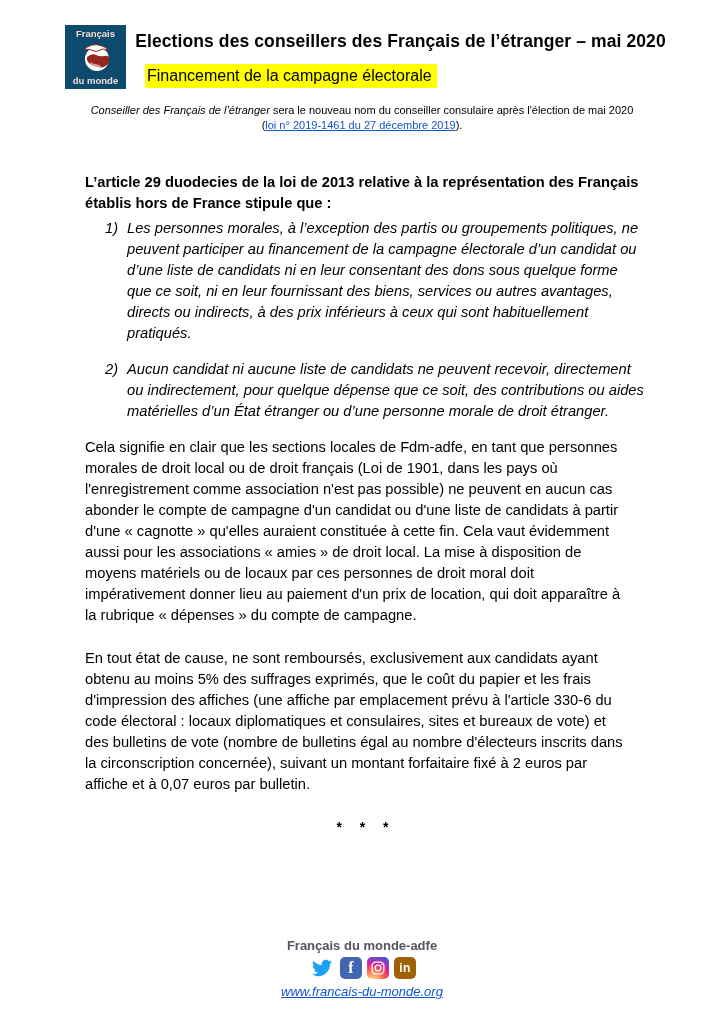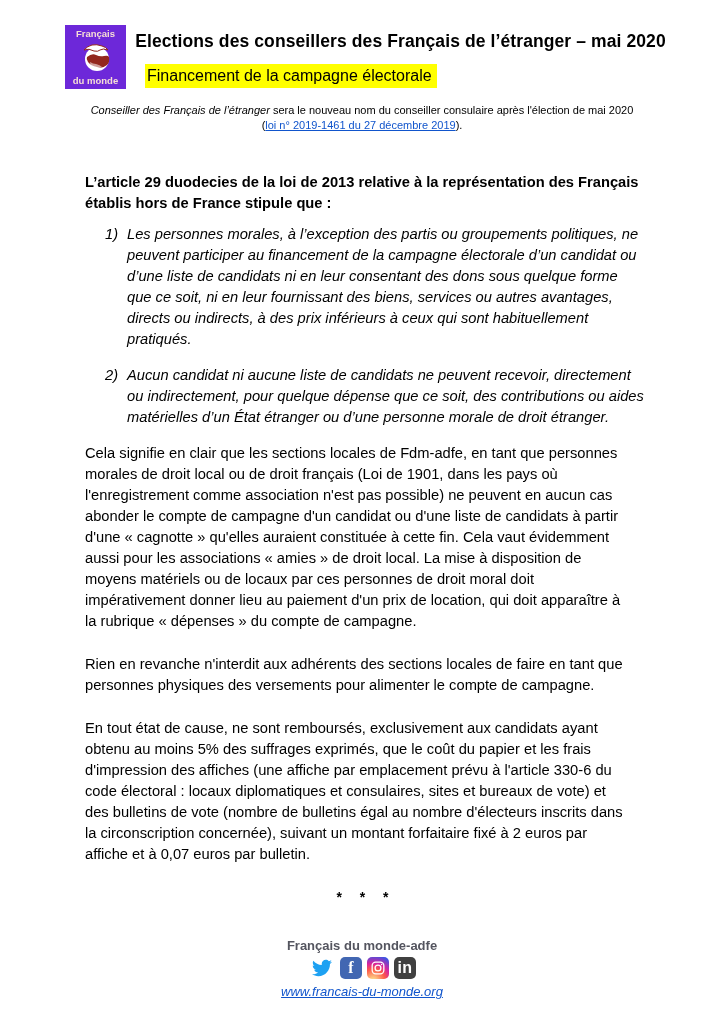--- a/index.html
+++ b/index.html
@@ -9,21 +9,21 @@
     background:#ffffff;
     font-family:"Liberation Sans","DejaVu Sans",sans-serif;
     color:#000;
     overflow:hidden;
     margin:0 auto;
   }
   
   .logo{
     position:absolute;left:65px;top:25px;
     width:61px;height:64px;
-    background:#6d28d9;
+    background:#0c4a6e;
     color:#f6ddd6;
     text-align:center;
     font-size:9.5px;font-weight:bold;
     line-height:11px;
     display:flex;flex-direction:column;justify-content:space-between;
     padding:3px 0;box-sizing:border-box;
   }
   .logo svg{display:block;margin:0 auto;}
   .doc-title{
     position:absolute;left:128px;top:31px;width:545px;
@@ -42,21 +42,21 @@
     text-align:center;
     font-size:11px;line-height:15px;
   }
   .note .it{font-style:italic;text-align:center;}
   .link{color:#1155cc;text-decoration:underline;cursor:pointer;}
   
   .body-text{
     position:absolute;left:85px;top:172px;width:562px;
     font-size:14.7px;line-height:21px;
   }
-  .intro{font-weight:bold;margin:0 0 10px 0;}
+  .intro{font-weight:bold;margin:0 0 4px 0;}
   .li{display:flex;font-style:italic;margin:0 0 15px 20px;}
   .li .num{flex:none;width:22px;}
   .li .li-text{width:518px;}
   .para{margin:0 14px 22px 0;}
   .sep{
     text-align:center;font-weight:bold;font-size:14px;
     letter-spacing:7px;margin-top:2px;
   }
   
   .footer{
@@ -65,21 +65,21 @@
   }
   .org{font-size:13px;font-weight:bold;color:#54555f;}
   .social{margin-top:3px;display:flex;justify-content:center;align-items:center;gap:5px;height:24px;}
   .sicon{
     width:22px;height:22px;border-radius:5px;
     display:inline-flex;align-items:center;justify-content:center;
     color:#fff;font-weight:bold;cursor:pointer;
   }
   .fb{background:#4267b2;font-size:16px;font-family:"Liberation Serif",serif;}
   .ig{background:radial-gradient(circle at 28% 110%, #fdf497 0%, #fd5949 42%, #d6249f 62%, #285aeb 95%);}
-  .li-icon{background:#404040;font-size:16px;letter-spacing:.5px;}
+  .li-icon{background:#a16207;font-size:12px;letter-spacing:.5px;}
   .tw{background:transparent;width:27px;}
   .site{display:inline-block;margin-top:4px;font-size:13px;font-style:italic;}
 </style>
 </head>
 <body>
 
 <div class="page">
 
   <div class="logo">
     <div>Français</div>
@@ -111,21 +111,20 @@
       <span class="num">1)</span>
       <span class="li-text">Les personnes morales, à l’exception des partis ou groupements politiques, ne peuvent participer au financement de la campagne électorale d’un candidat ou d’une liste de candidats ni en leur consentant des dons sous quelque forme que ce soit, ni en leur fournissant des biens, services ou autres avantages, directs ou indirects, à des prix inférieurs à ceux qui sont habituellement pratiqués.</span>
     </div>
 
     <div class="li">
       <span class="num">2)</span>
       <span class="li-text">Aucun candidat ni aucune liste de candidats ne peuvent recevoir, directement ou indirectement, pour quelque dépense que ce soit, des contributions ou aides matérielles d’un État étranger ou d’une personne morale de droit étranger.</span>
     </div>
 
     <p class="para">Cela signifie en clair que les sections locales de Fdm-adfe, en tant que personnes morales de droit local ou de droit français (Loi de 1901, dans les pays où l'enregistrement comme association n'est pas possible) ne peuvent en aucun cas abonder le compte de campagne d'un candidat ou d'une liste de candidats à partir d'une « cagnotte » qu'elles auraient constituée à cette fin. Cela vaut évidemment aussi pour les associations « amies » de droit local. La mise à disposition de moyens matériels ou de locaux par ces personnes de droit moral doit impérativement donner lieu au paiement d'un prix de location, qui doit apparaître à la rubrique « dépenses » du compte de campagne.</p>
-    <p class="para">Rien en revanche n'interdit aux adhérents des sections locales de faire en tant que personnes physiques des versements pour alimenter le compte de campagne.</p>
     <p class="para">En tout état de cause, ne sont remboursés, exclusivement aux candidats ayant obtenu au moins 5% des suffrages exprimés, que le coût du papier et les frais d'impression des affiches (une affiche par emplacement prévu à l'article 330-6 du code électoral : locaux diplomatiques et consulaires, sites et bureaux de vote) et des bulletins de vote (nombre de bulletins égal au nombre d'électeurs inscrits dans la circonscription concernée), suivant un montant forfaitaire fixé à 2 euros par affiche et à 0,07 euros par bulletin.</p>
 
     <div class="sep">* * *</div>
   </div>
 
   <div class="footer">
     <div class="org">Français du monde-adfe</div>
     <div class="social">
       <span class="sicon tw">
         <svg width="24" height="20" viewBox="0 0 24 24" fill="#1da1f2">

